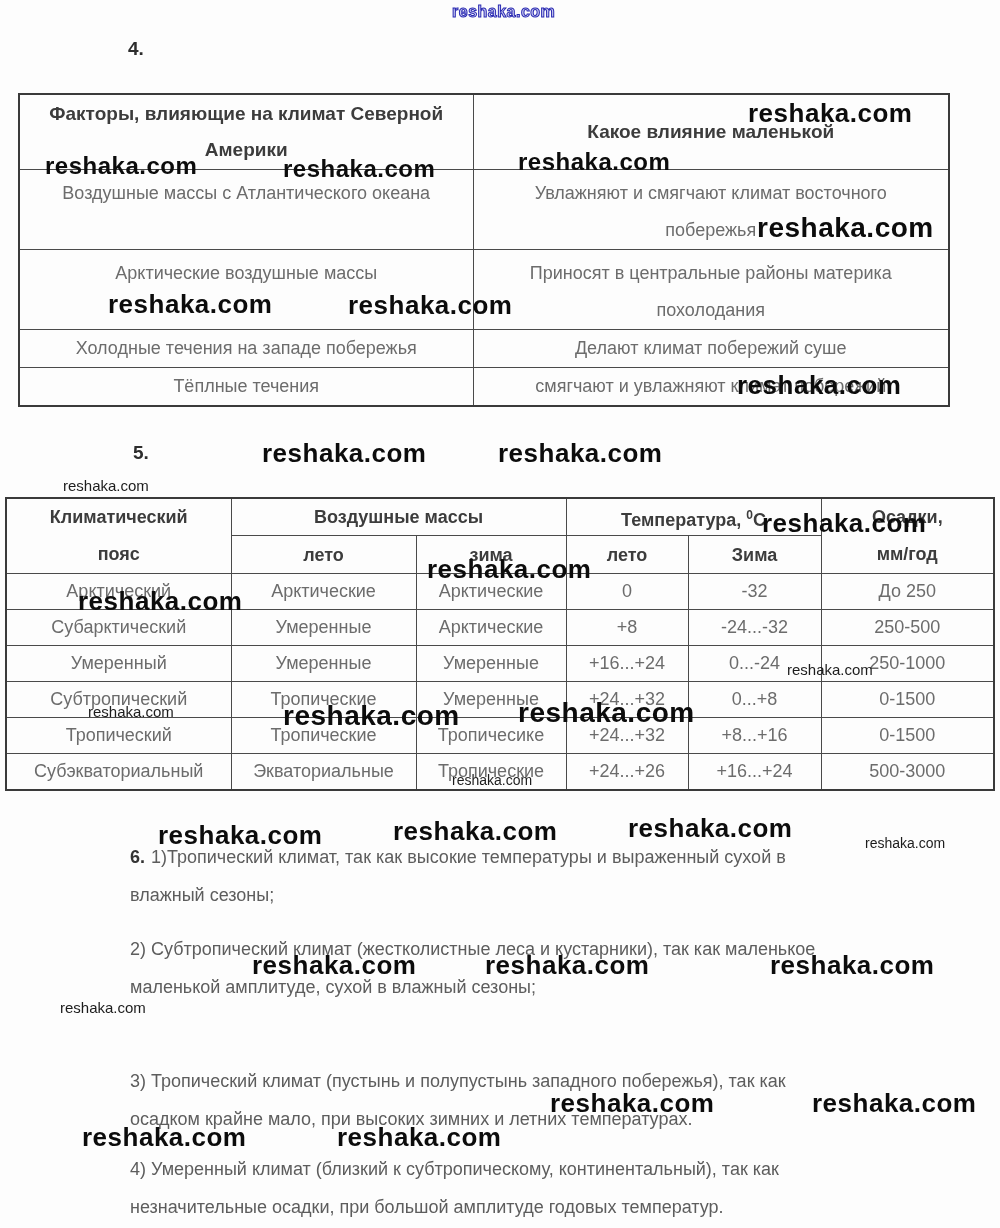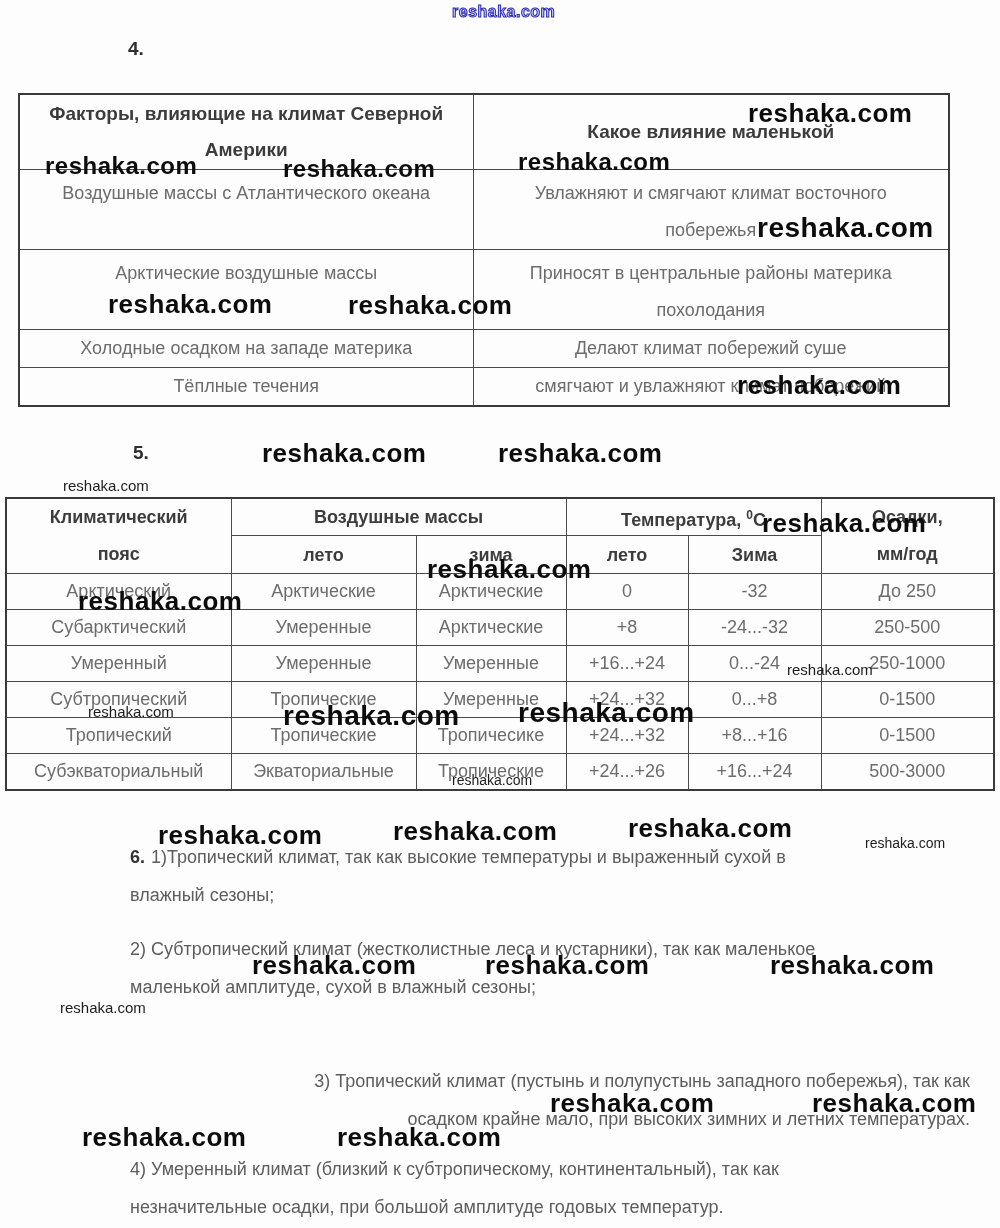--- a/index.html
+++ b/index.html
@@ -105,21 +105,21 @@
       </td>
     </tr>
     <tr class="r2">
       <td class="top">Арктические воздушные массы</td>
       <td class="top">
         <div>Приносят в центральные районы материка</div>
         <div>похолодания</div>
       </td>
     </tr>
     <tr class="r3">
-      <td class="mid">Холодные осадком на западе материка</td>
+      <td class="mid">Холодные течения на западе побережья</td>
       <td class="mid">Делают климат побережий суше</td>
     </tr>
     <tr class="r4">
       <td class="mid">Тёплные течения</td>
       <td class="mid">смягчают и увлажняют климат побережий</td>
     </tr>
   </tbody>
 </table>
 
 <div class="qnum" style="left:133px; top:442px;">5.</div>
@@ -208,21 +208,21 @@
 <div class="para" style="top:838px;">
   <div><span class="q6label">6.</span><span>1)Тропический климат, так как высокие температуры и выраженный сухой в</span></div>
   <div>влажный сезоны;</div>
 </div>
 
 <div class="para" style="top:930px;">
   <div>2) Субтропический климат (жестколистные леса и кустарники), так как маленькое</div>
   <div>маленькой амплитуде, сухой в влажный сезоны;</div>
 </div>
 
-<div class="para" style="top:1062px;text-align:right;">
+<div class="para" style="top:1062px;">
   <div>3) Тропический климат (пустынь и полупустынь западного побережья), так как</div>
   <div>осадком крайне мало, при высоких зимних и летних температурах.</div>
 </div>
 
 <div class="para" style="top:1150px;">
   <div>4) Умеренный климат (близкий к субтропическому, континентальный), так как</div>
   <div>незначительные осадки, при большой амплитуде годовых температур.</div>
 </div>
 
 </body></html>

